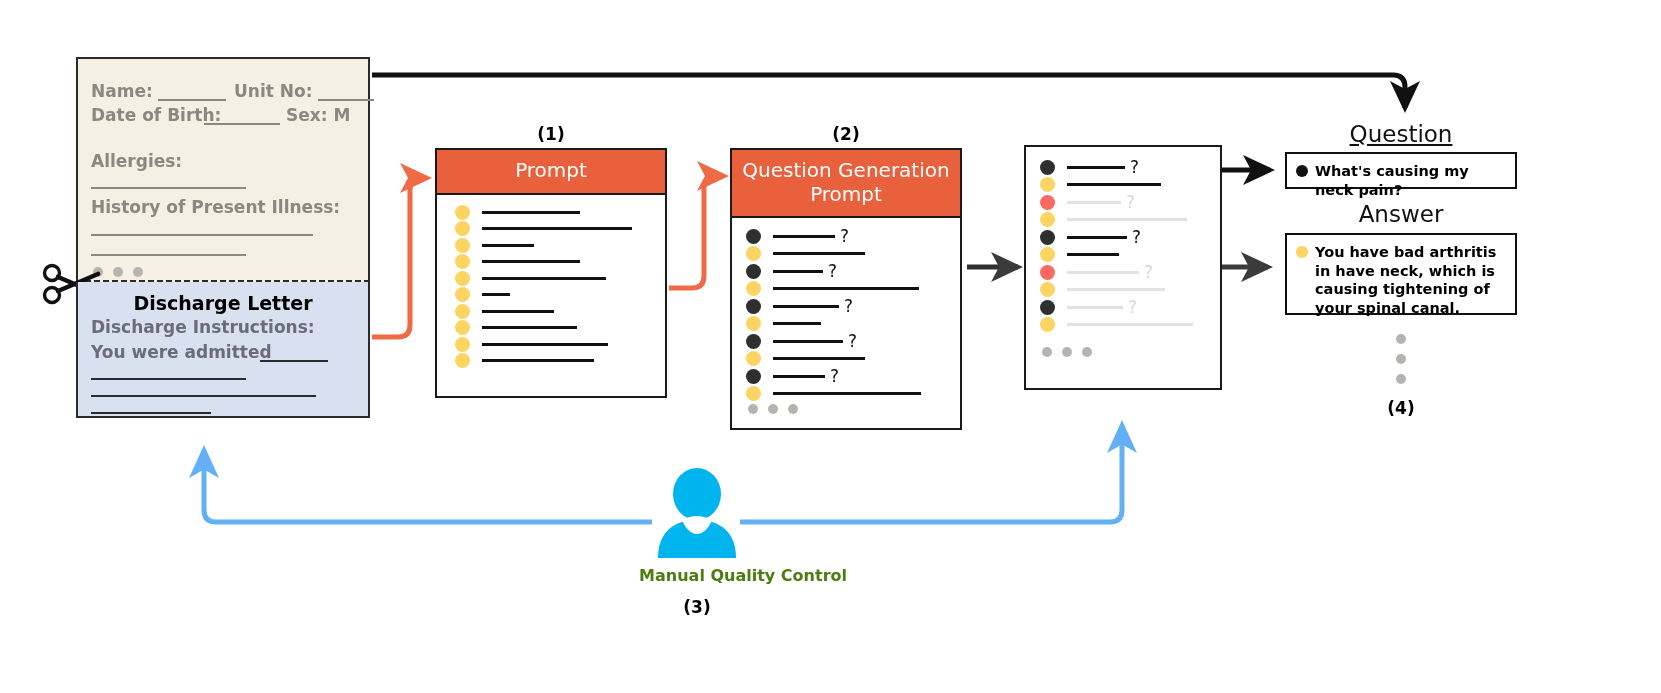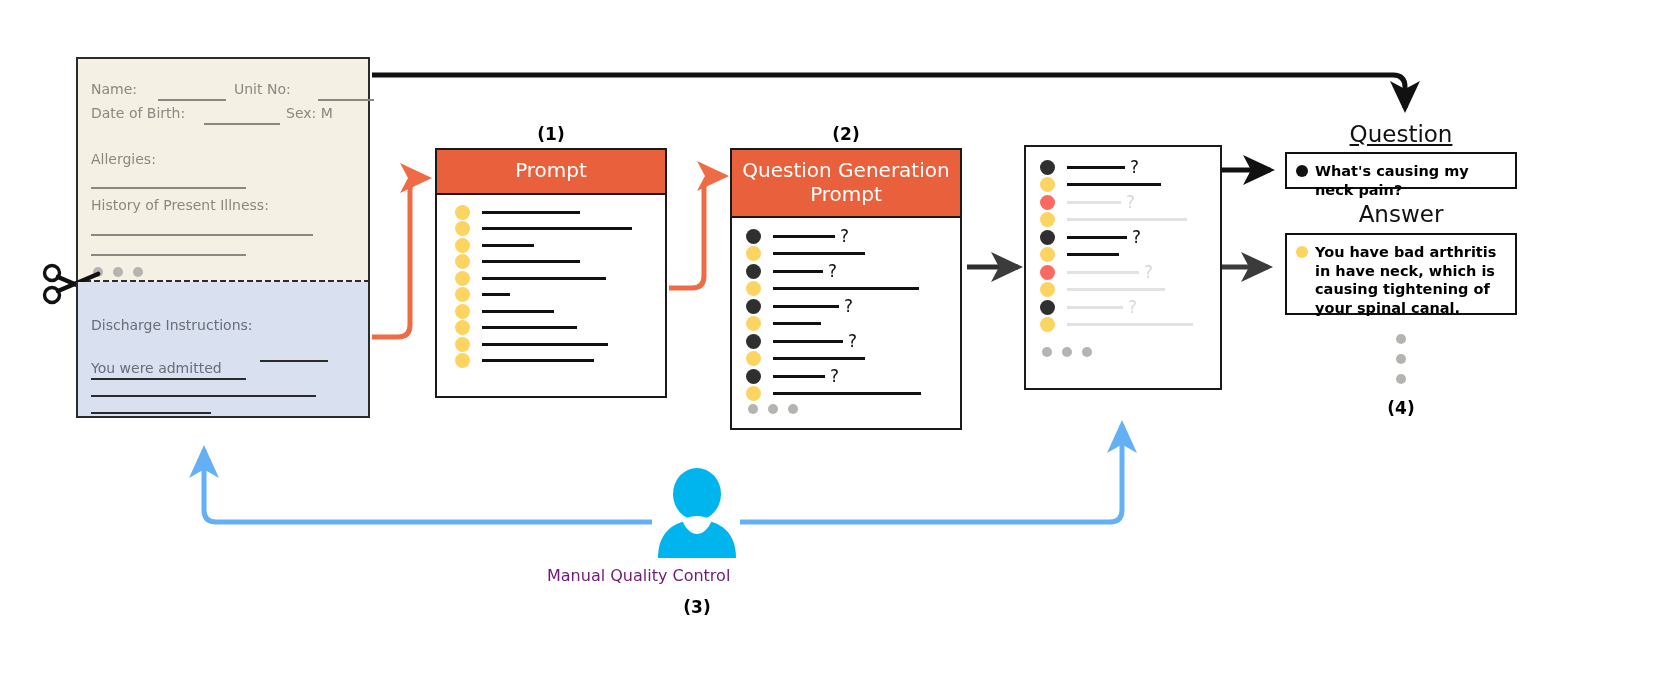--- a/index.html
+++ b/index.html
@@ -51,22 +51,23 @@
     background: #d9e0ef;
     border: 2px solid #2b2b2b;
     border-top: none;
   }
   .cut-dash {
     left: 76px; top: 280px; width: 294px; height: 0;
     border-top: 3px dashed #2b2b2b;
   }
   .field-text {
     color: #8a8880;
-    font-size: 14px;
+    font-size: 17px;
     white-space: nowrap;
+    font-weight: bold;
   }
   .field-text.dark { color: #6a6d78; }
   .rule {
     height: 0;
     border-top: 2px solid #8a8880;
   }
   .rule.dark { border-top-color: #2b2b2b; }
   .ellipsis-dot {
     width: 10px; height: 10px; border-radius: 50%;
     background: #b6b4b0;
@@ -120,21 +121,21 @@
   }
   .qa-dot {
     width: 12px; height: 12px; border-radius: 50%;
     flex: 0 0 auto; margin-right: 7px; margin-top: 3px;
   }
   .qa-dot.black { background: #111; }
   .qa-dot.yellow { background: #fcd462; }
 
   
   .qc-caption {
-    font-weight: normal; font-size: 16px; color: #701a75; text-align: left;
+    font-weight: bold; font-size: 16px; color: #4d7c0f; text-align: right;
     white-space: nowrap;
   }
   svg { display: block; }
 </style>
 </head>
 <body>
 
 <div id="stage">
 
   <svg class="abs" style="left:0;top:0;width:1661px;height:693px;">
@@ -197,22 +198,23 @@
 
   <svg class="abs" style="left:40px; top:258px; width:66px; height:52px;" viewBox="0 0 66 52">
     <circle cx="12" cy="15" r="7.5" fill="none" stroke="#111" stroke-width="3.4"></circle>
     <circle cx="12" cy="37" r="7.5" fill="none" stroke="#111" stroke-width="3.4"></circle>
     <path d="M18,19 L58,36" stroke="#111" stroke-width="4.6" stroke-linecap="round"></path>
     <path d="M18,33 L58,16" stroke="#111" stroke-width="4.6" stroke-linecap="round"></path>
     <path d="M40,24 L62,31 L48,27 Z" fill="#111"></path>
   </svg>
 
   <div class="abs" id="letter-card">
+    <div class="abs doc-title" style="left:0; top:10px; width:290px;">Discharge Letter</div>
     <div class="abs field-text dark" style="left:13px; top:35px;">Discharge Instructions:</div>
-    <div class="abs field-text dark" style="left:13px; top:60px;margin-top:18px;">You were admitted</div>
+    <div class="abs field-text dark" style="left:13px; top:60px;">You were admitted</div>
     <div class="abs rule dark" style="left:182px; top:78px; width:68px;"></div>
     <div class="abs rule dark" style="left:13px; top:96px; width:155px;"></div>
     <div class="abs rule dark" style="left:13px; top:113px; width:225px;"></div>
     <div class="abs rule dark" style="left:13px; top:130px; width:120px;"></div>
   </div>
 
   <div class="abs step-num" style="left:435px; top:124px; width:232px;">(1)</div>
 
   <div class="abs prompt-card" style="left:435px; top:148px; width:232px; height:250px;">
     <div class="prompt-head">

